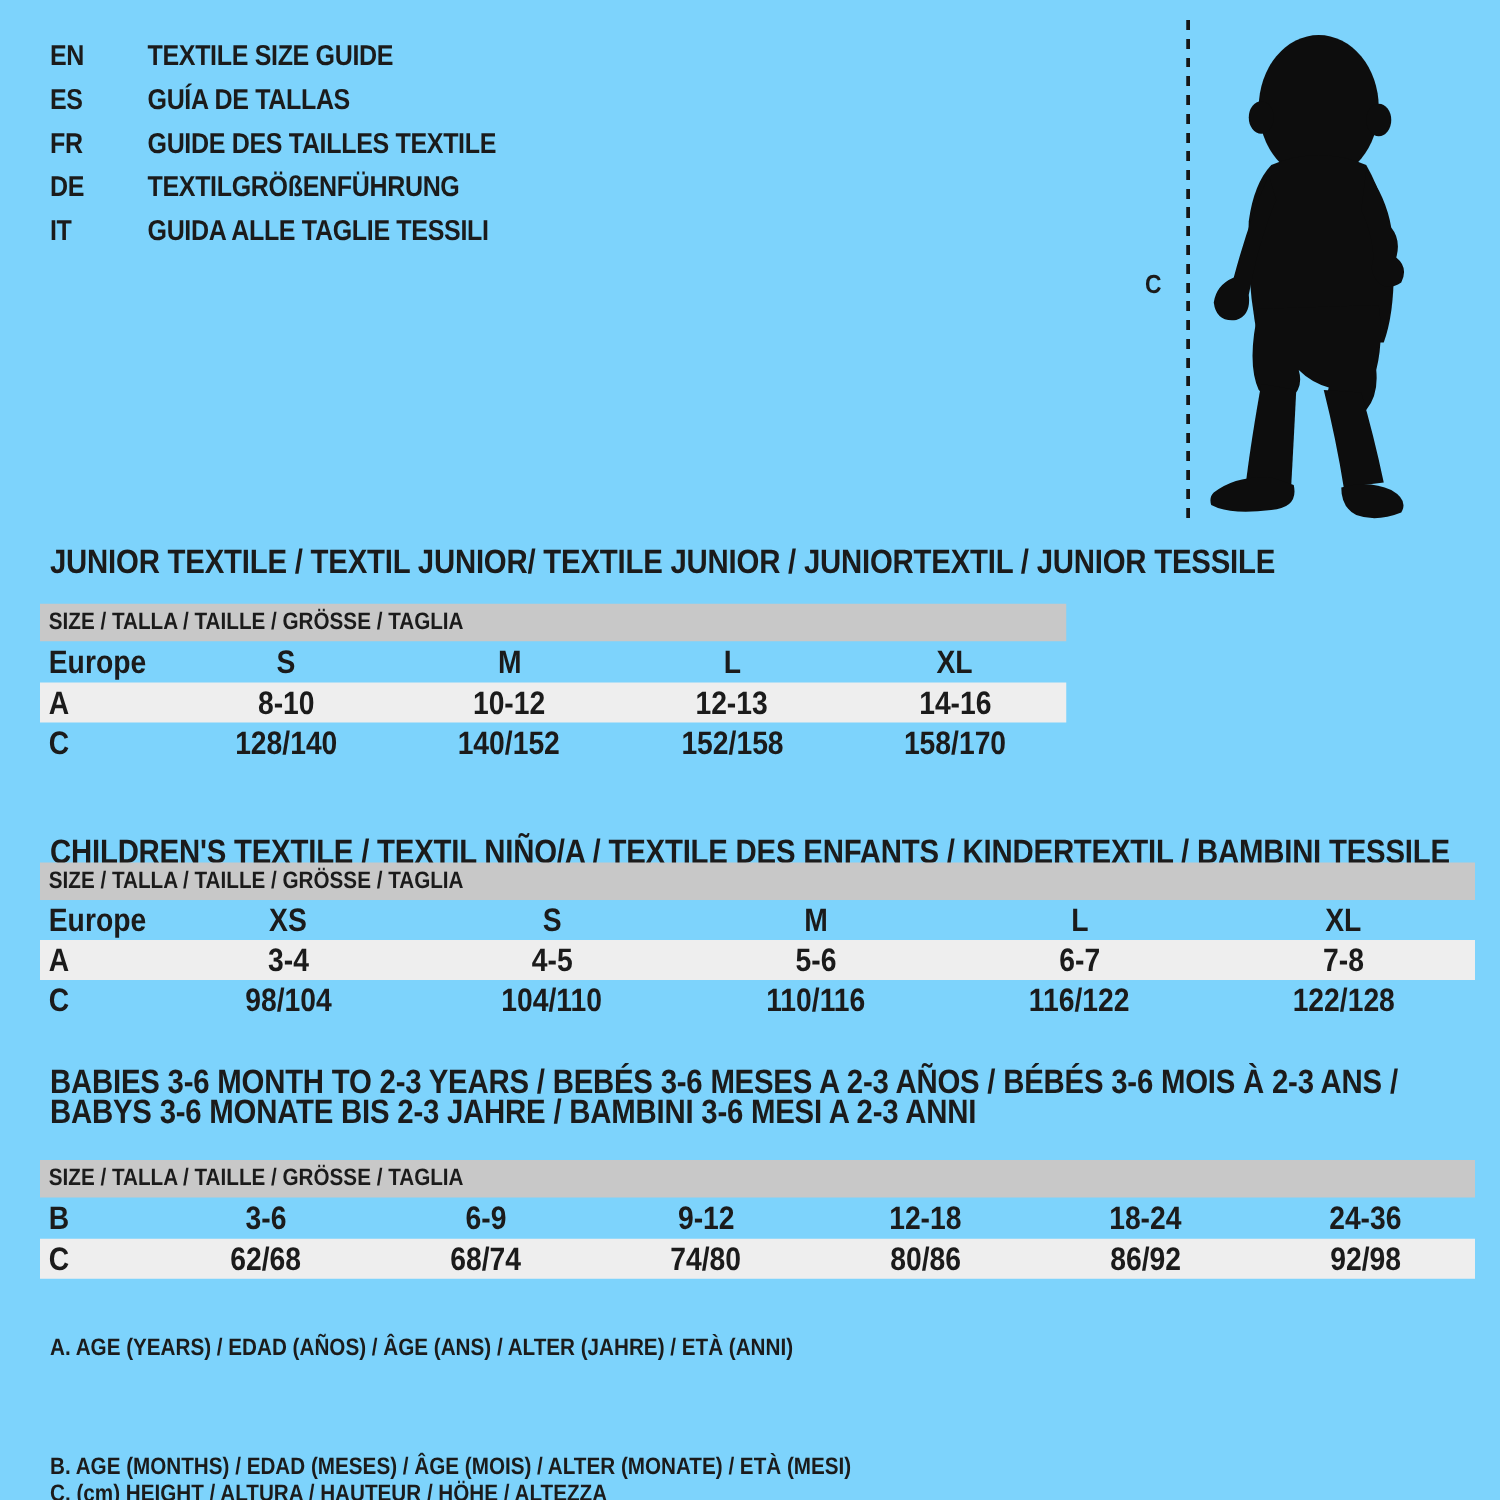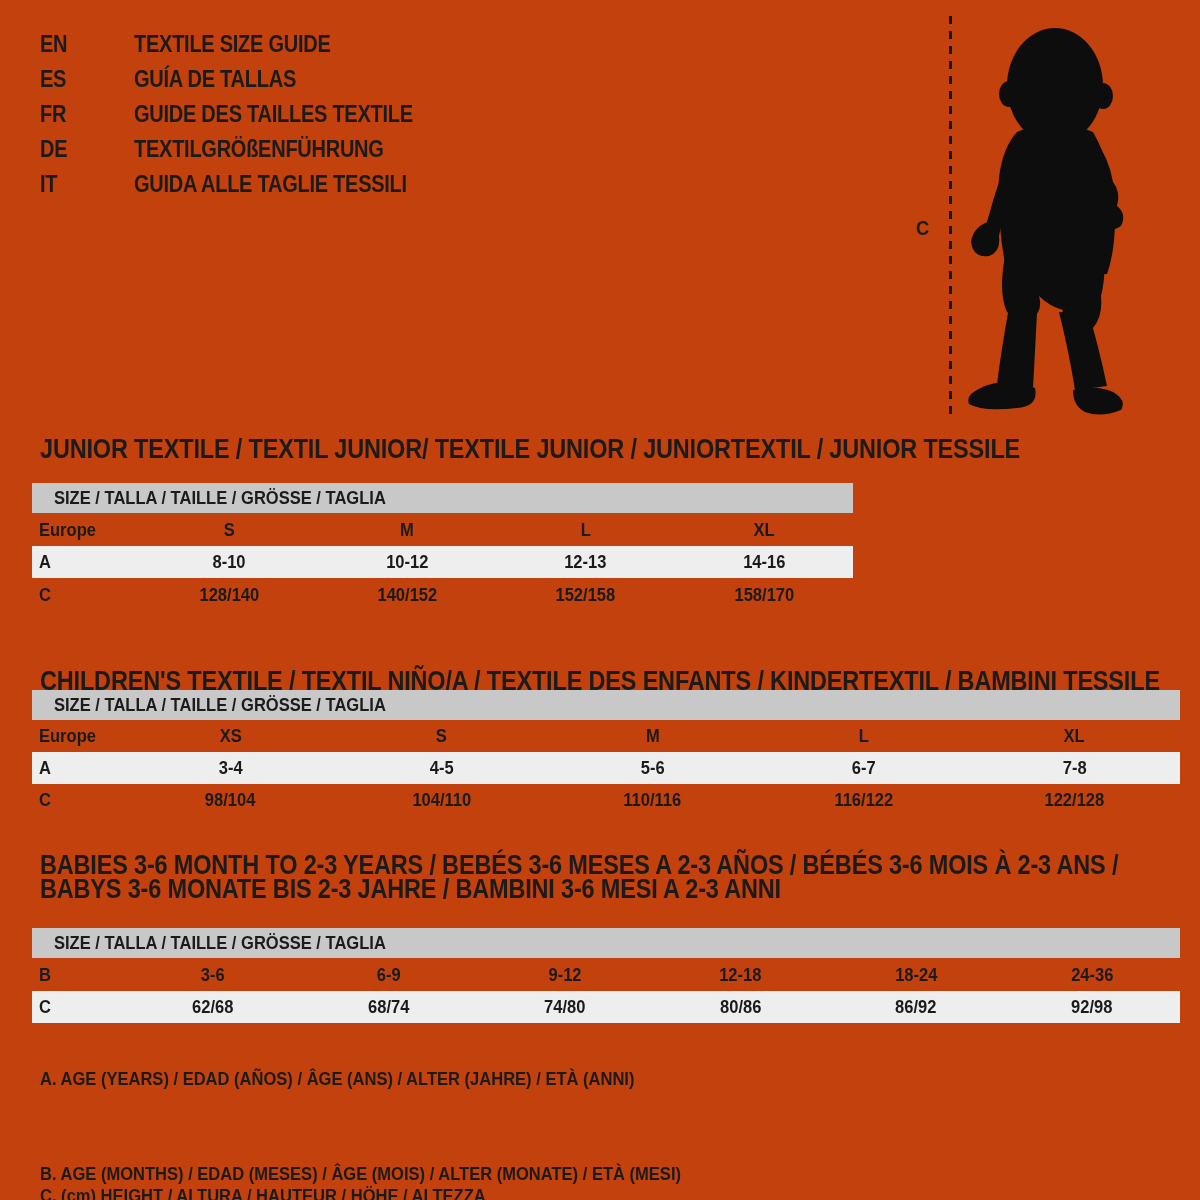--- a/index.html
+++ b/index.html
@@ -1,32 +1,32 @@
 <!DOCTYPE html>
 <html><head>
 <meta charset="utf-8">
 <style>
   html,body{margin:0;padding:0;background:#fff;}
-  .page{position:relative;width:1200px;height:1200px;background:#c2410c;overflow:hidden;
+  .page{position:relative;width:1200px;height:1200px;background:#7dd3fc;overflow:hidden;
         font-family:"Liberation Sans","DejaVu Sans",sans-serif;font-weight:700;color:#1b1b1b;}
   
   .t{display:inline-block;transform:scaleX(.87);transform-origin:0 50%;white-space:nowrap;}
   .tc{display:inline-block;transform:scaleX(.87);transform-origin:50% 50%;white-space:nowrap;}
   
   .lang-row{position:absolute;left:40px;height:26px;line-height:26px;font-size:23px;letter-spacing:-.3px;}
   .lang-code{position:absolute;left:0;top:0;}
-  .lang-label{position:absolute;left:94px;top:0;}
+  .lang-label{position:absolute;left:78px;top:0;}
   
   .dash-line{position:absolute;width:3px;background-image:repeating-linear-gradient(to bottom,#161616 0 8px,transparent 8px 15px);}
   .c-label{position:absolute;font-size:21px;line-height:22px;}
   .baby-svg{position:absolute;}
   
   .sec-title{position:absolute;font-size:27px;line-height:22px;letter-spacing:-.2px;}
-  .size-bar{position:absolute;display:flex;align-items:center;padding-left:22px;box-sizing:border-box;font-size:19px;}
-  .trow{position:absolute;display:grid;align-items:center;font-size:19px;}
+  .size-bar{position:absolute;display:flex;align-items:center;padding-left:7px;box-sizing:border-box;font-size:19px;}
+  .trow{position:absolute;display:grid;align-items:center;font-size:26px;}
   .trow .lbl{padding-left:7px;text-align:left;}
   .trow .cell{text-align:center;}
   .cols4{grid-template-columns:108px repeat(4,1fr);}
   .cols5{grid-template-columns:93px repeat(5,1fr);}
   .cols6{grid-template-columns:93px repeat(6,1fr);}
   
   .legend-line{position:absolute;left:40px;font-size:19px;line-height:24px;text-align:center;}
 </style>
 </head>
 <body>

